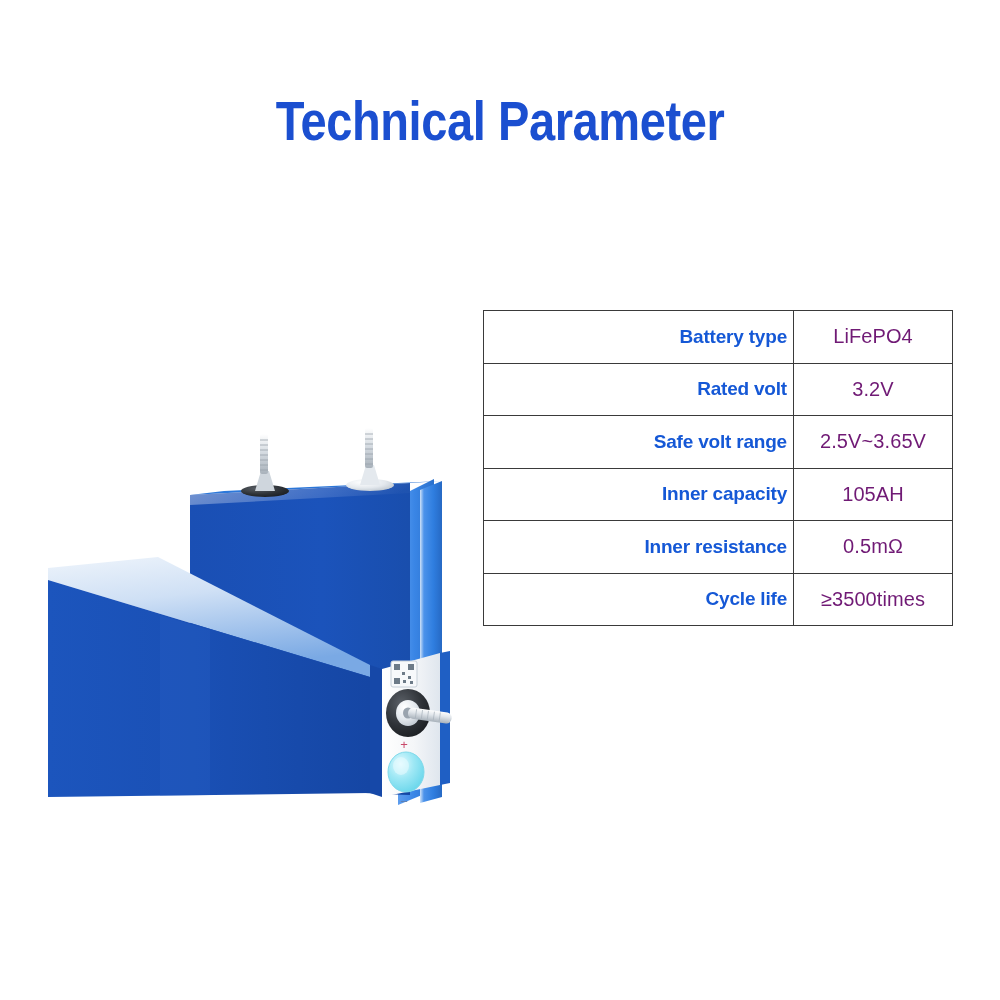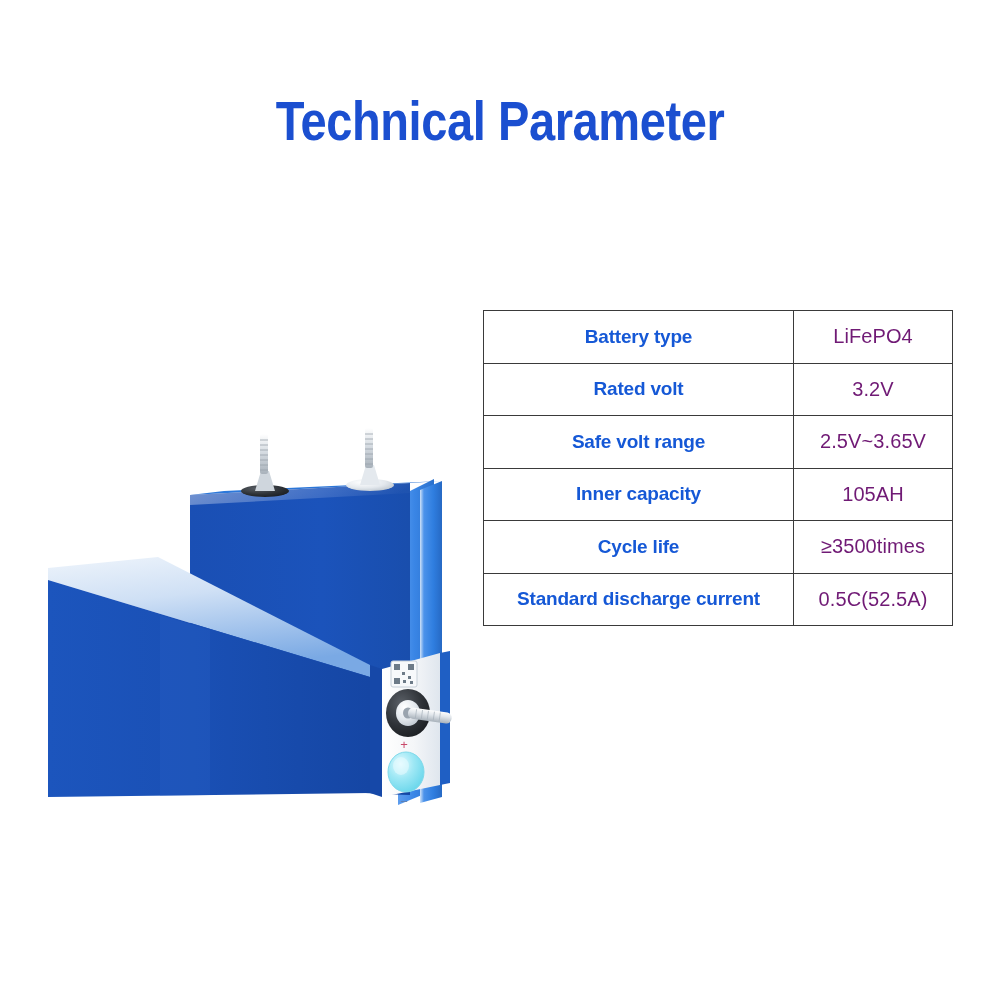--- a/index.html
+++ b/index.html
@@ -56,21 +56,21 @@
   }
   .spec-table td {
     border: 1.6px solid #3a3a3a;
     height: 52.5px;
     padding: 0 6px;
     vertical-align: middle;
     box-sizing: border-box;
   }
   .spec-label {
     width: 310px;
-    text-align: center;
+    text-align: right;
     color: #1558d6;
     font-weight: bold;
     font-size: 19px;
     letter-spacing: -0.2px;
     white-space: nowrap;
   }
   .spec-value {
     width: 159px;
     text-align: center;
     color: #701a75;
@@ -282,21 +282,21 @@
     </tr>
     <tr>
       <td class="spec-label">Safe volt range</td>
       <td class="spec-value">2.5V~3.65V</td>
     </tr>
     <tr>
       <td class="spec-label">Inner capacity</td>
       <td class="spec-value">105AH</td>
     </tr>
     <tr>
+      <td class="spec-label">Inner resistance</td>
+      <td class="spec-value">0.5mΩ</td>
+    </tr>
+    <tr>
       <td class="spec-label">Cycle life</td>
       <td class="spec-value">≥3500times</td>
     </tr>
-    <tr>
-      <td class="spec-label">Standard discharge current</td>
-      <td class="spec-value">0.5C(52.5A)</td>
-    </tr>
   </tbody>
 </table>
 
 </body></html>

